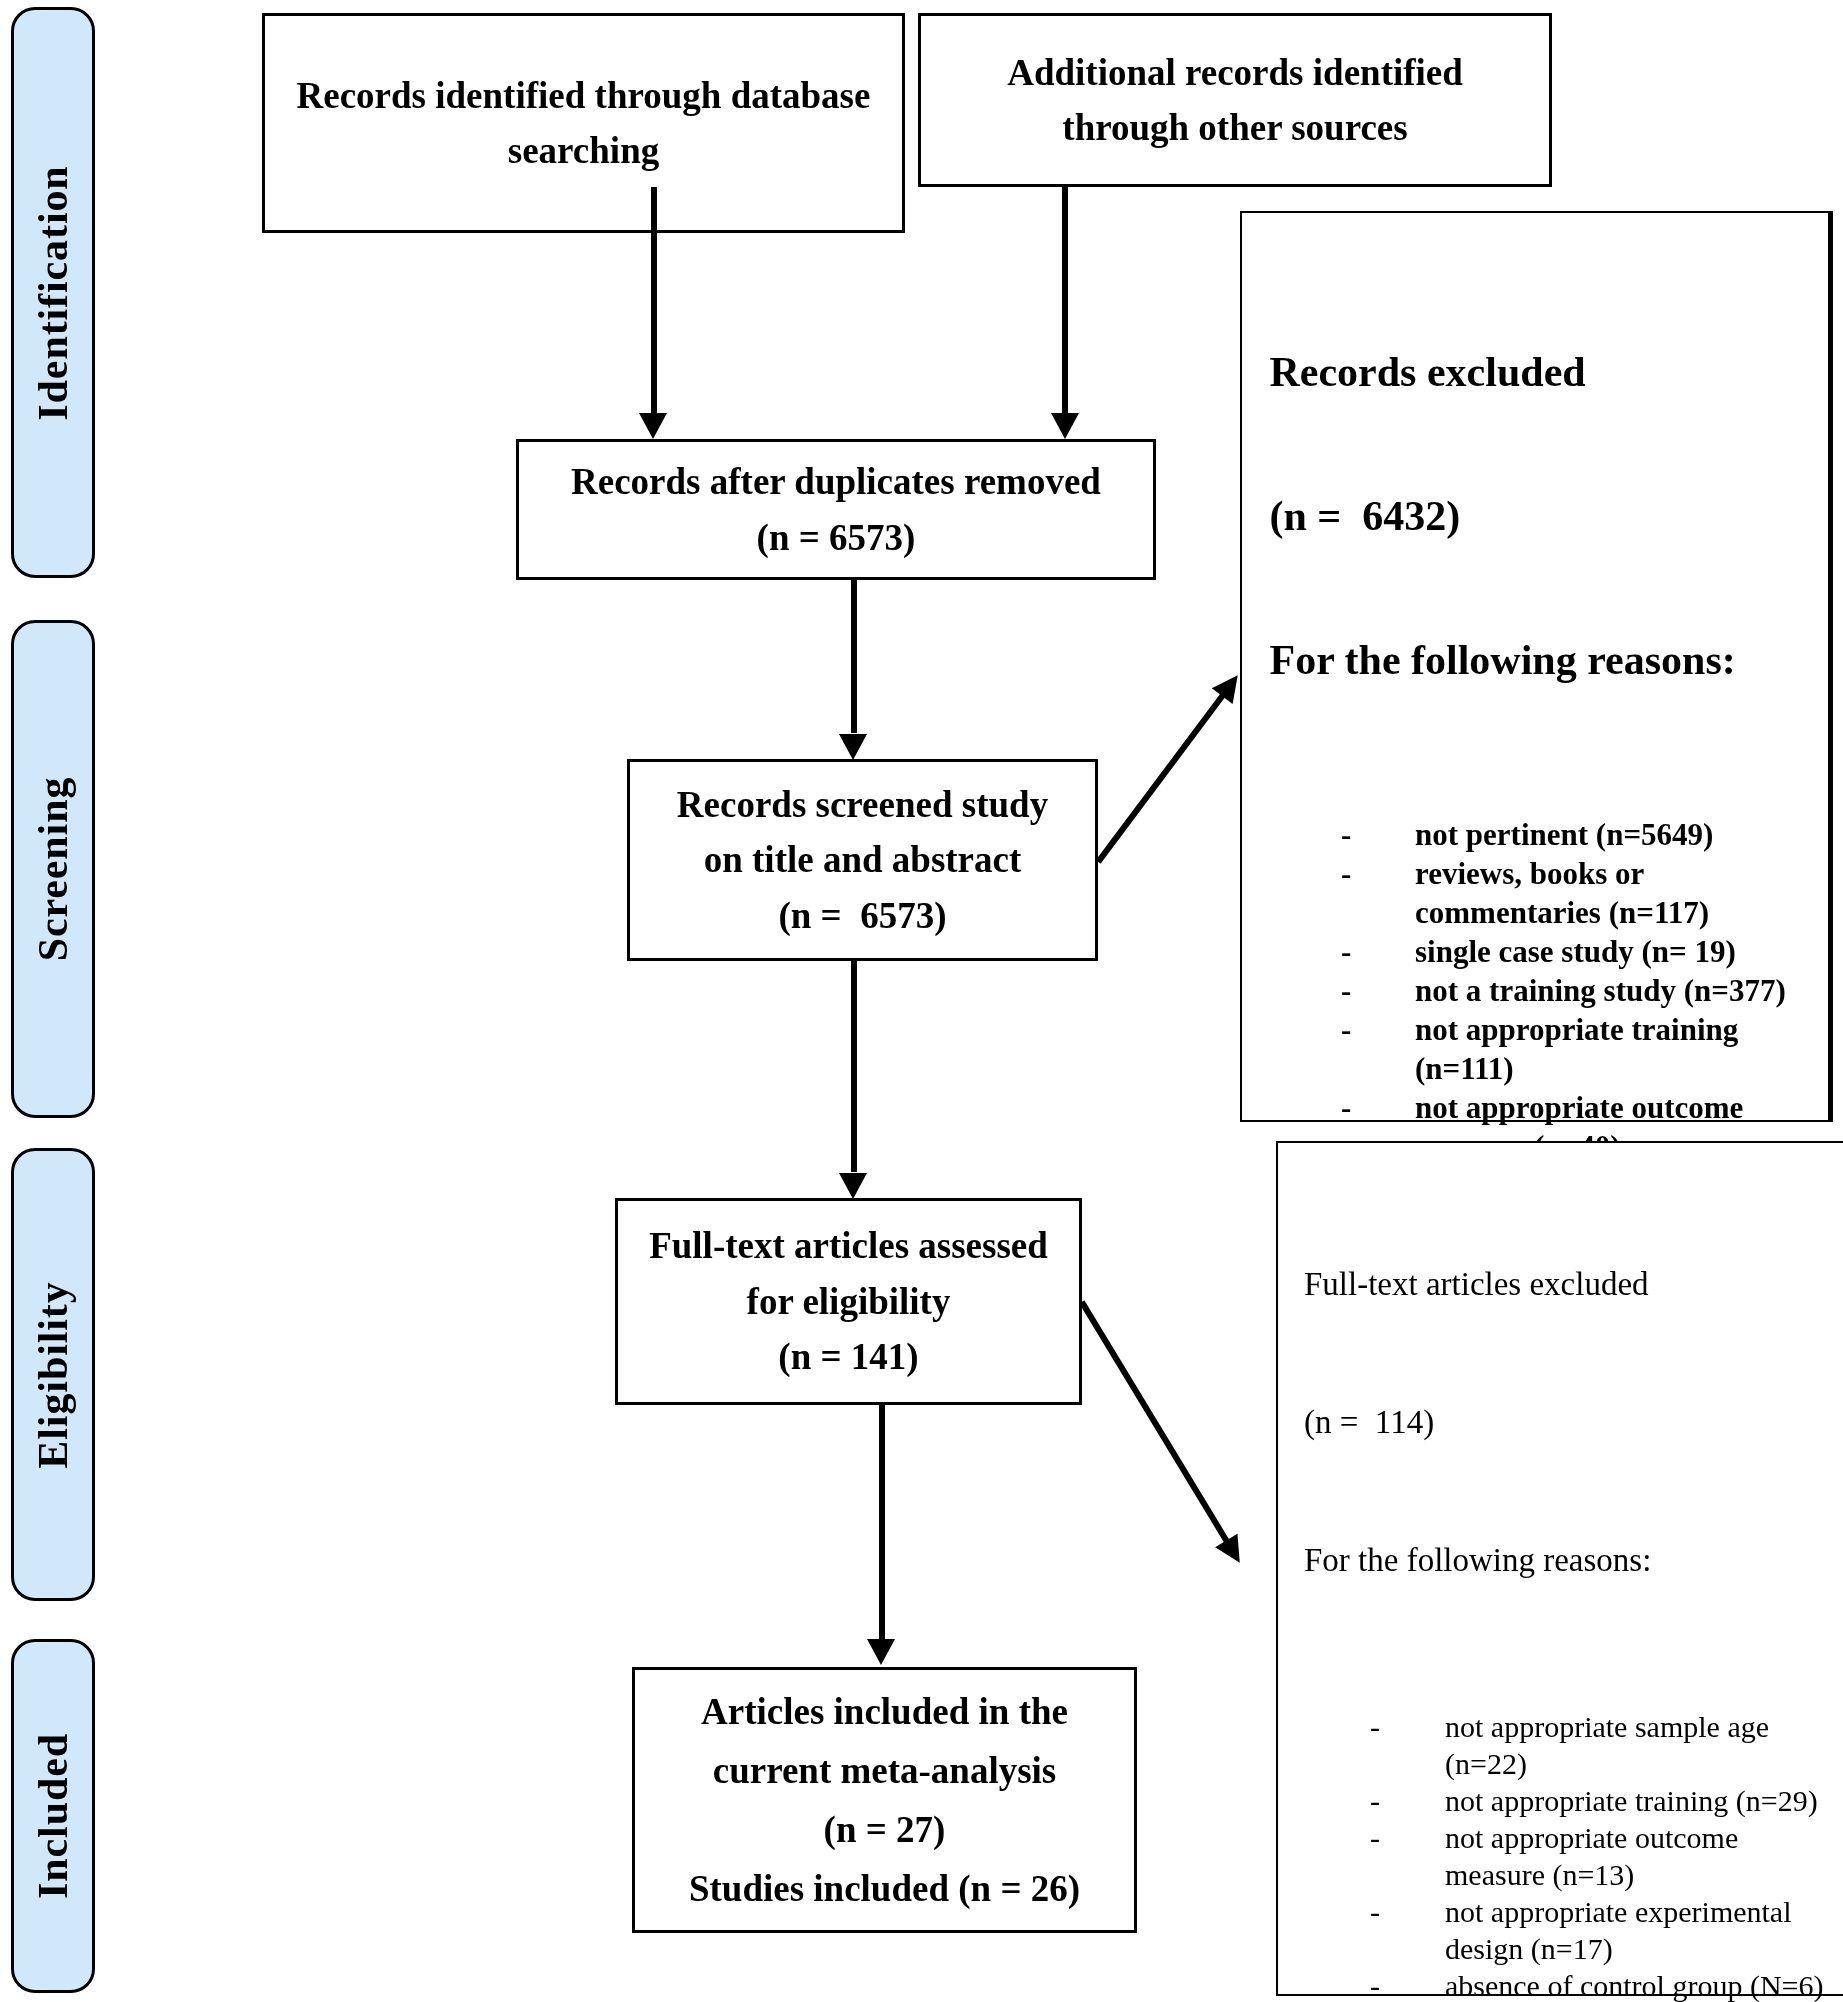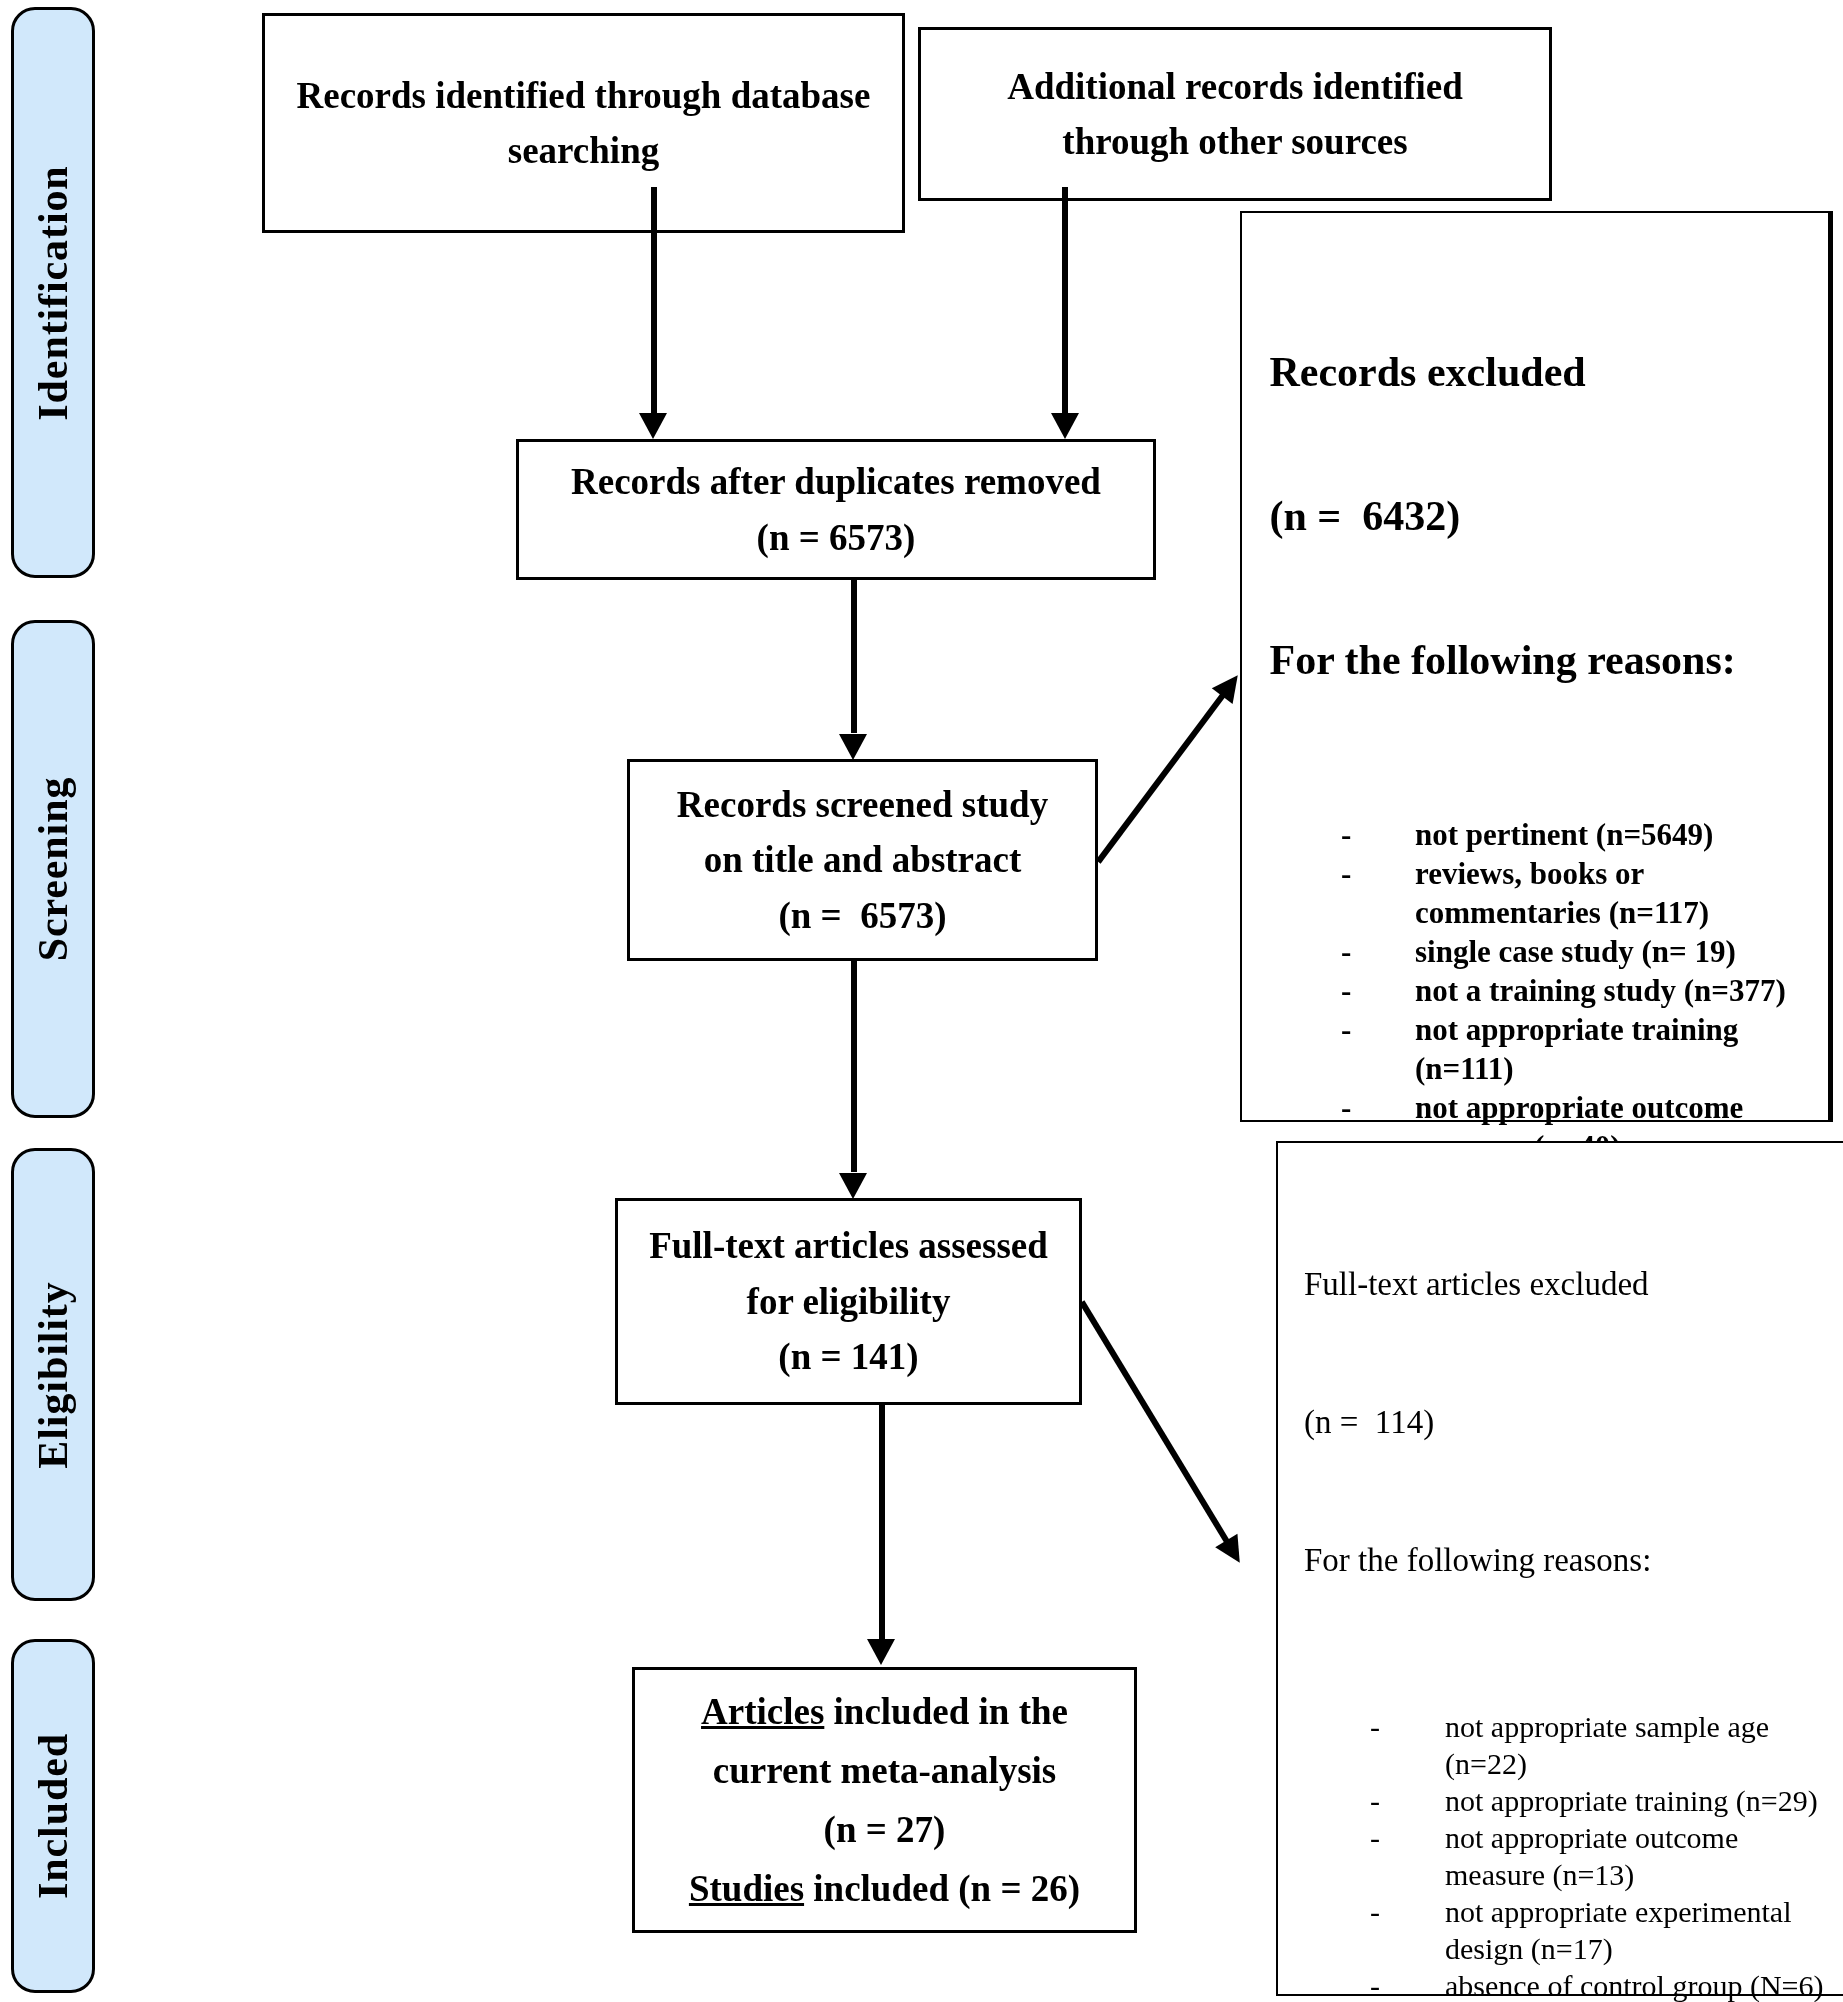--- a/index.html
+++ b/index.html
@@ -46,24 +46,24 @@
     display: flex;
     flex-direction: column;
     align-items: center;
     justify-content: center;
     text-align: center;
     font-weight: bold;
     font-size: 37px;
     line-height: 1.5;
   }
   .fbox .line { white-space: pre-wrap; }
-  .fbox .u { text-decoration: underline; }
+  .fbox .u { }
 
   #box-identified-db    { left: 262px;  top: 13px;   width: 643px; height: 220px; }
-  #box-identified-other { left: 918px; top: 13px;   width: 634px; height: 174px; margin-top: 14px; }
+  #box-identified-other { left: 918px; top: 13px;   width: 634px; height: 174px; }
   #box-after-duplicates { left: 516px;  top: 439px;  width: 640px; height: 141px; }
   #box-screened         { left: 627px;  top: 759px;  width: 471px; height: 202px; font-size: 37px; }
   #box-fulltext         { left: 615px;  top: 1198px; width: 467px; height: 207px; }
   #box-included-final   { left: 632px;  top: 1667px; width: 505px; height: 266px; line-height: 1.6; }
 
   
   .xbox {
     position: absolute;
     background: #fff;
     border: 2.8px solid #000;

